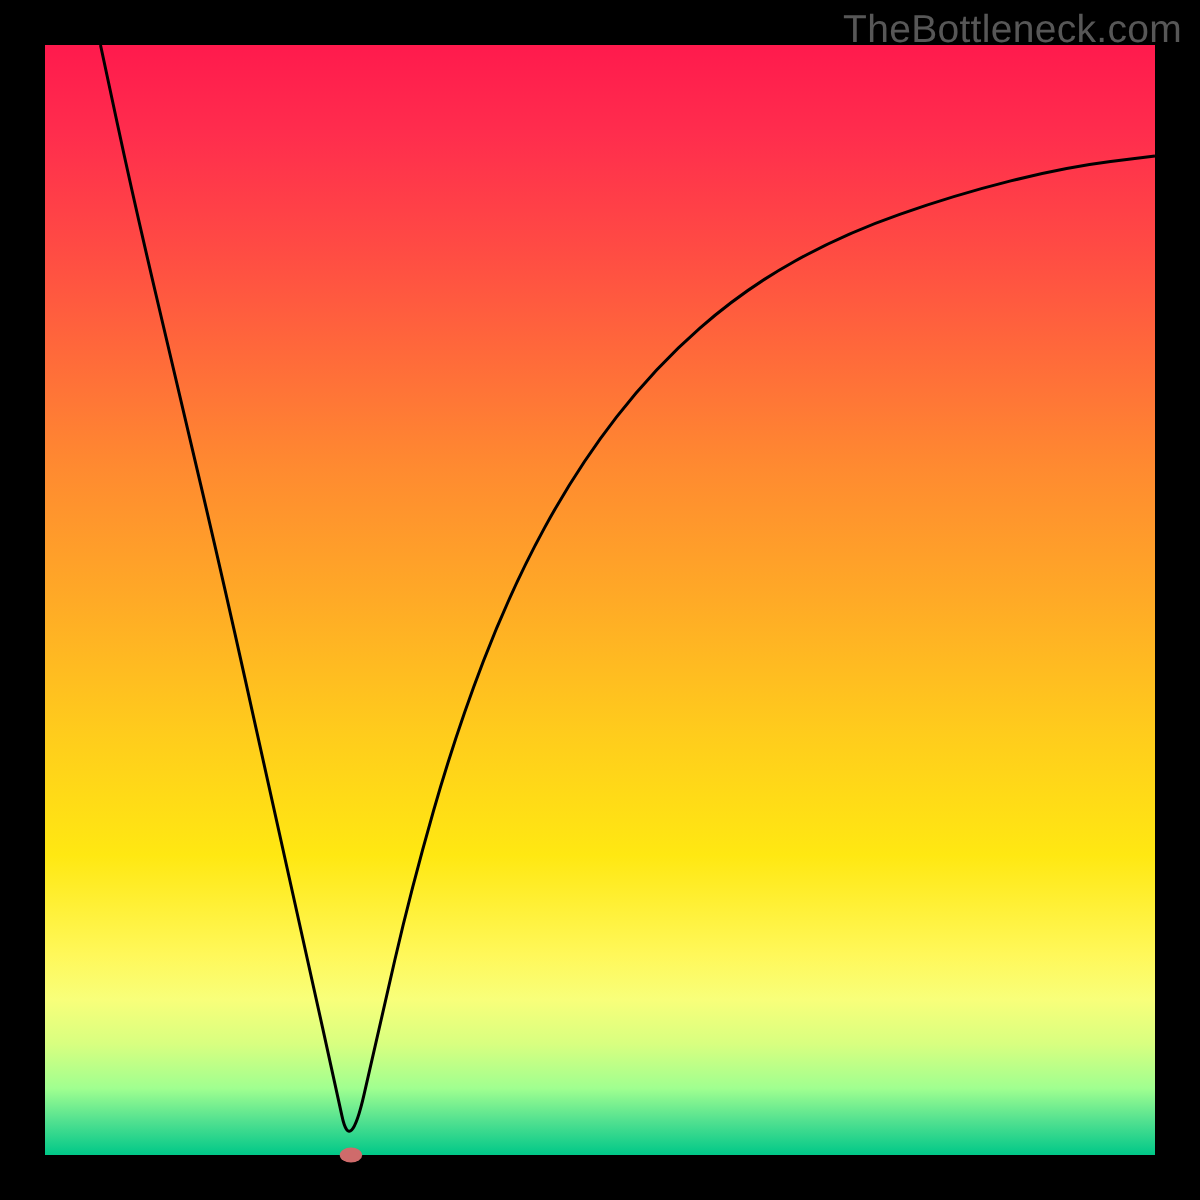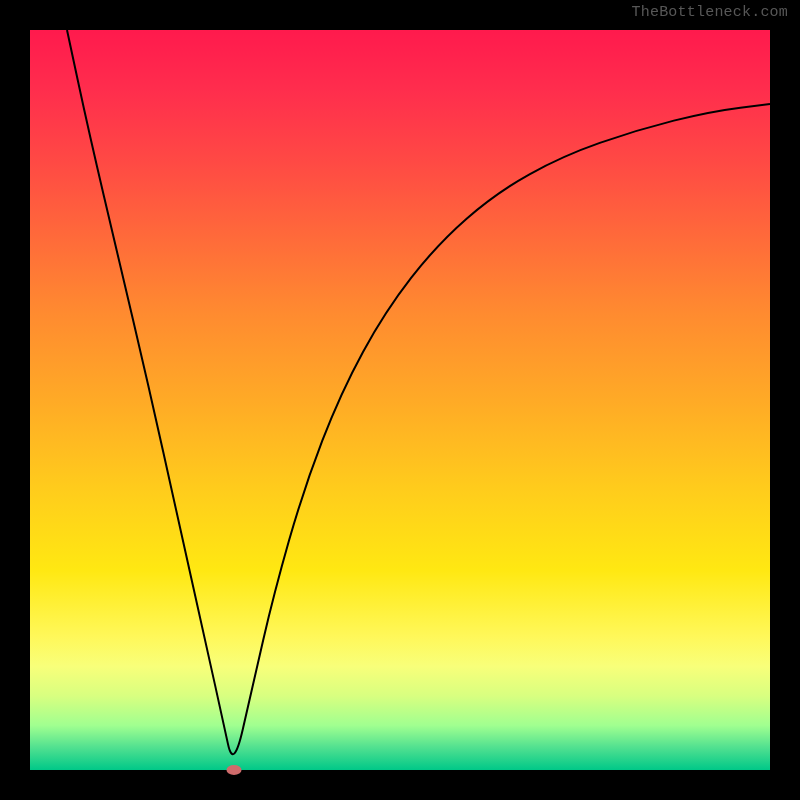--- a/index.html
+++ b/index.html
@@ -30,22 +30,22 @@
       #d8ff80 90%,
       #a0ff90 94%,
       #50e090 97%,
       #00c888 100%
     );
   }
   .watermark {
     position: absolute;
     top: 4px;
     right: 12px;
-    font-family: Liberation Mono, monospace;
-    font-size: 15px;
+    font-family: Liberation Sans, sans-serif;
+    font-size: 26px;
     color: #575757;
     letter-spacing: 0.2px;
   }
   svg.curve {
     position: absolute;
     left: 30px;
     top: 30px;
     width: 740px;
     height: 740px;
     overflow: visible;

